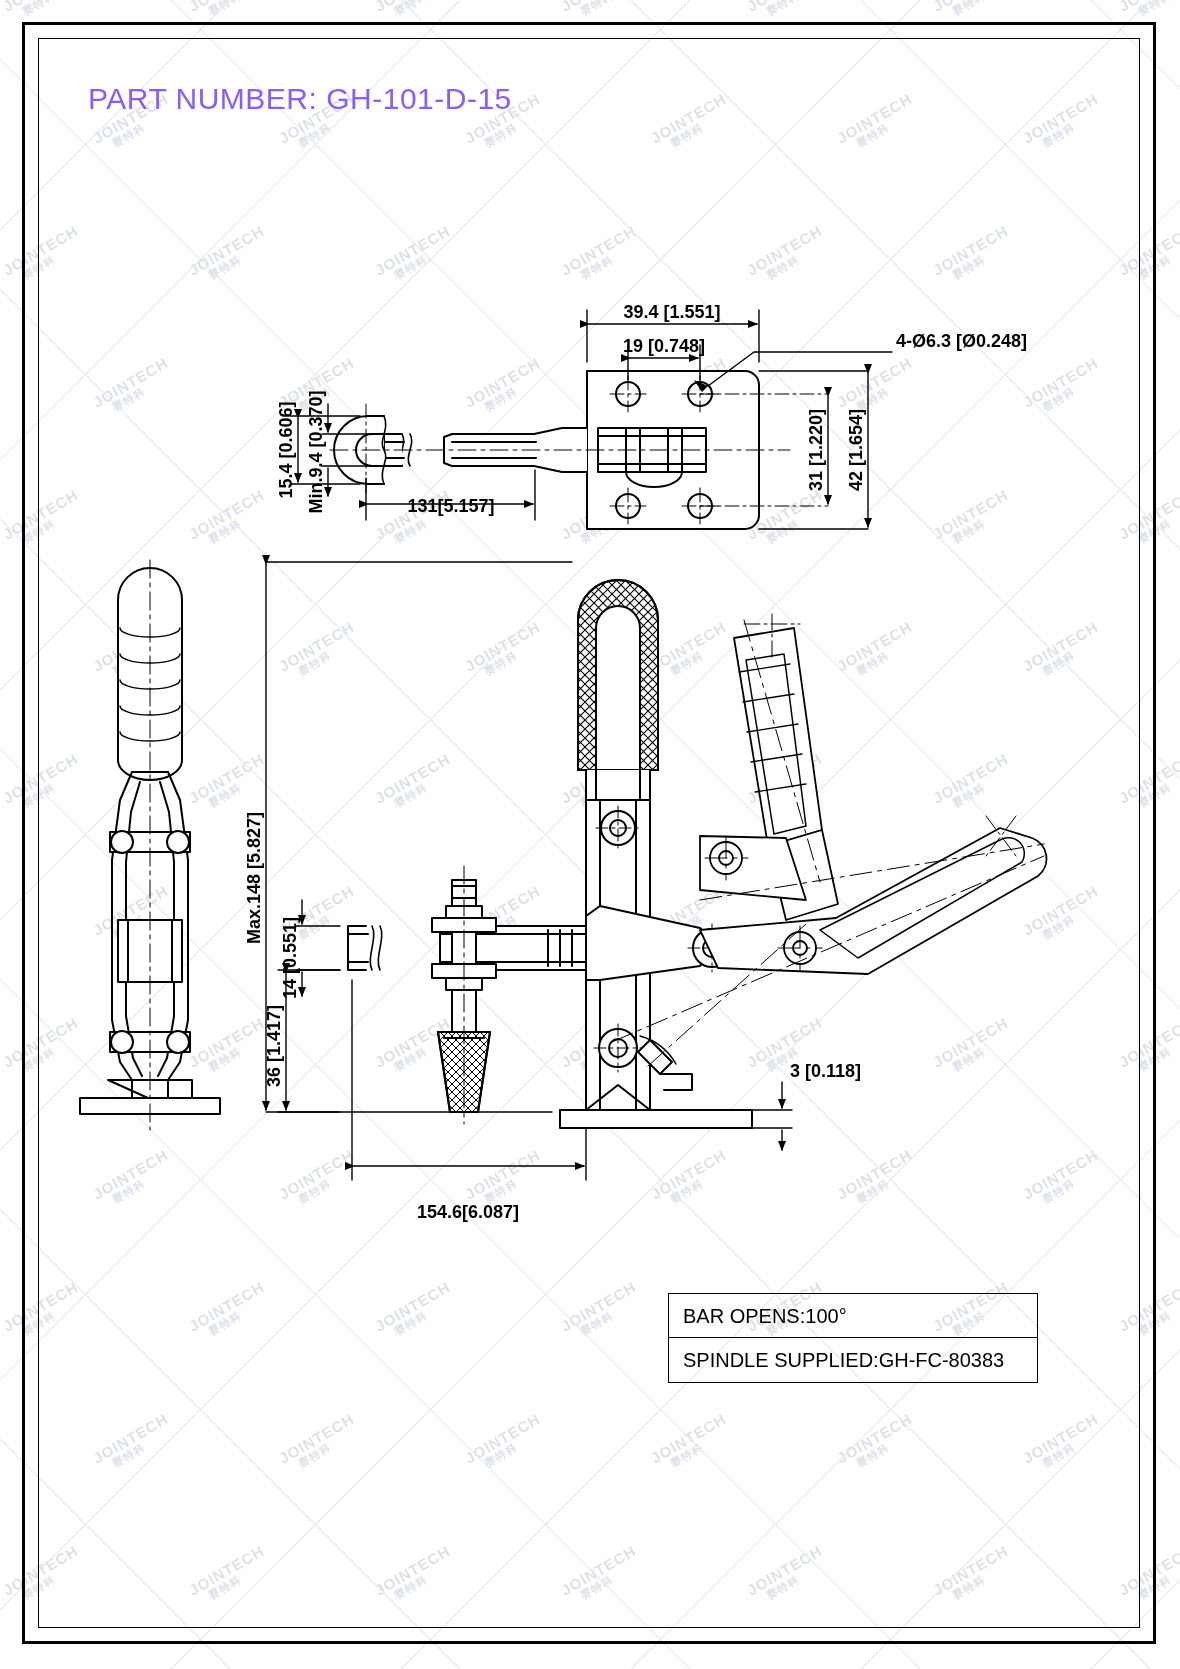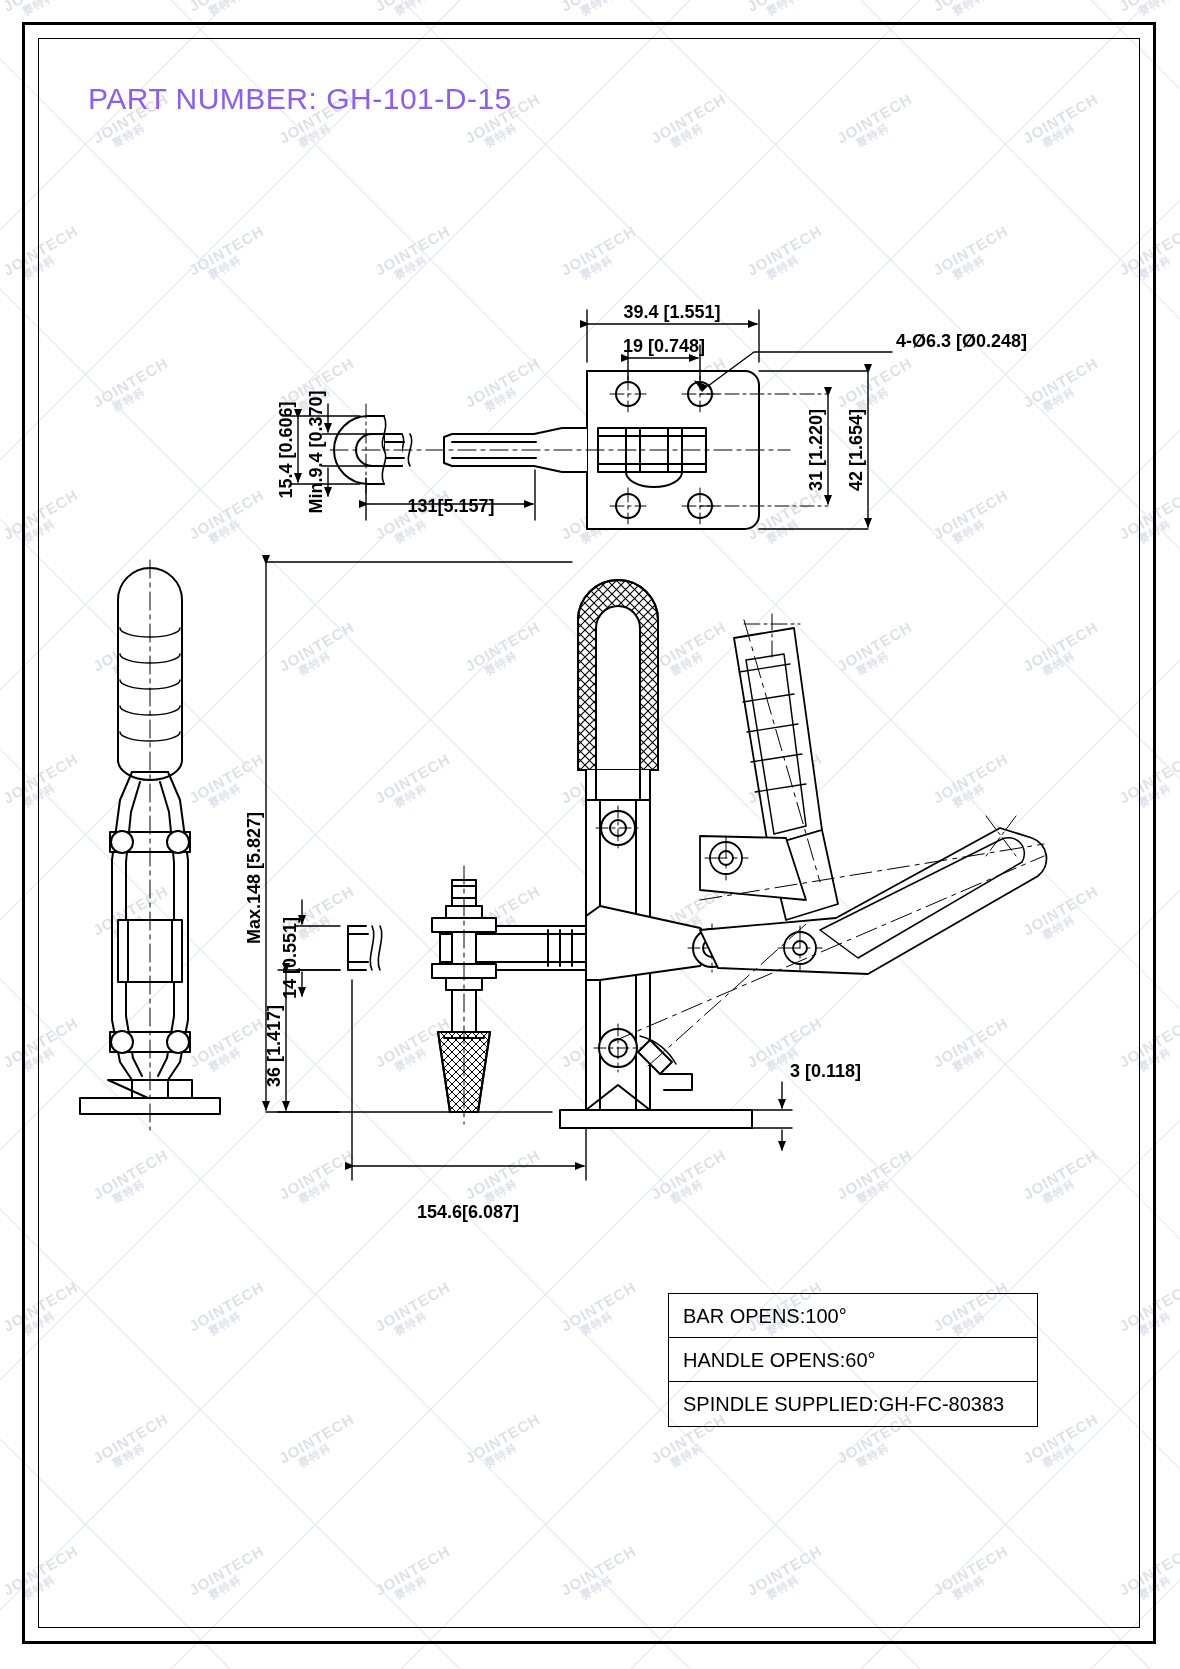--- a/index.html
+++ b/index.html
@@ -767,17 +767,16 @@
       <text transform="translate(822,450) rotate(-90)" text-anchor="middle">31 [1.220]</text>
       <text transform="translate(862,450) rotate(-90)" text-anchor="middle">42 [1.654]</text>
       <text transform="translate(260,878) rotate(-90)" text-anchor="middle">Max.148 [5.827]</text>
       <text transform="translate(296,958) rotate(-90)" text-anchor="middle">14 [0.551]</text>
       <text transform="translate(280,1046) rotate(-90)" text-anchor="middle">36 [1.417]</text>
     </g>
   </svg>
 
   <div class="notes">
     <div class="notes-row">BAR OPENS:100°</div>
-    <div class="notes-row">HANDLE OPENS:60°</div>
     <div class="notes-row">SPINDLE SUPPLIED:GH-FC-80383</div>
   </div>
 
 </div>
 
 </body></html>

